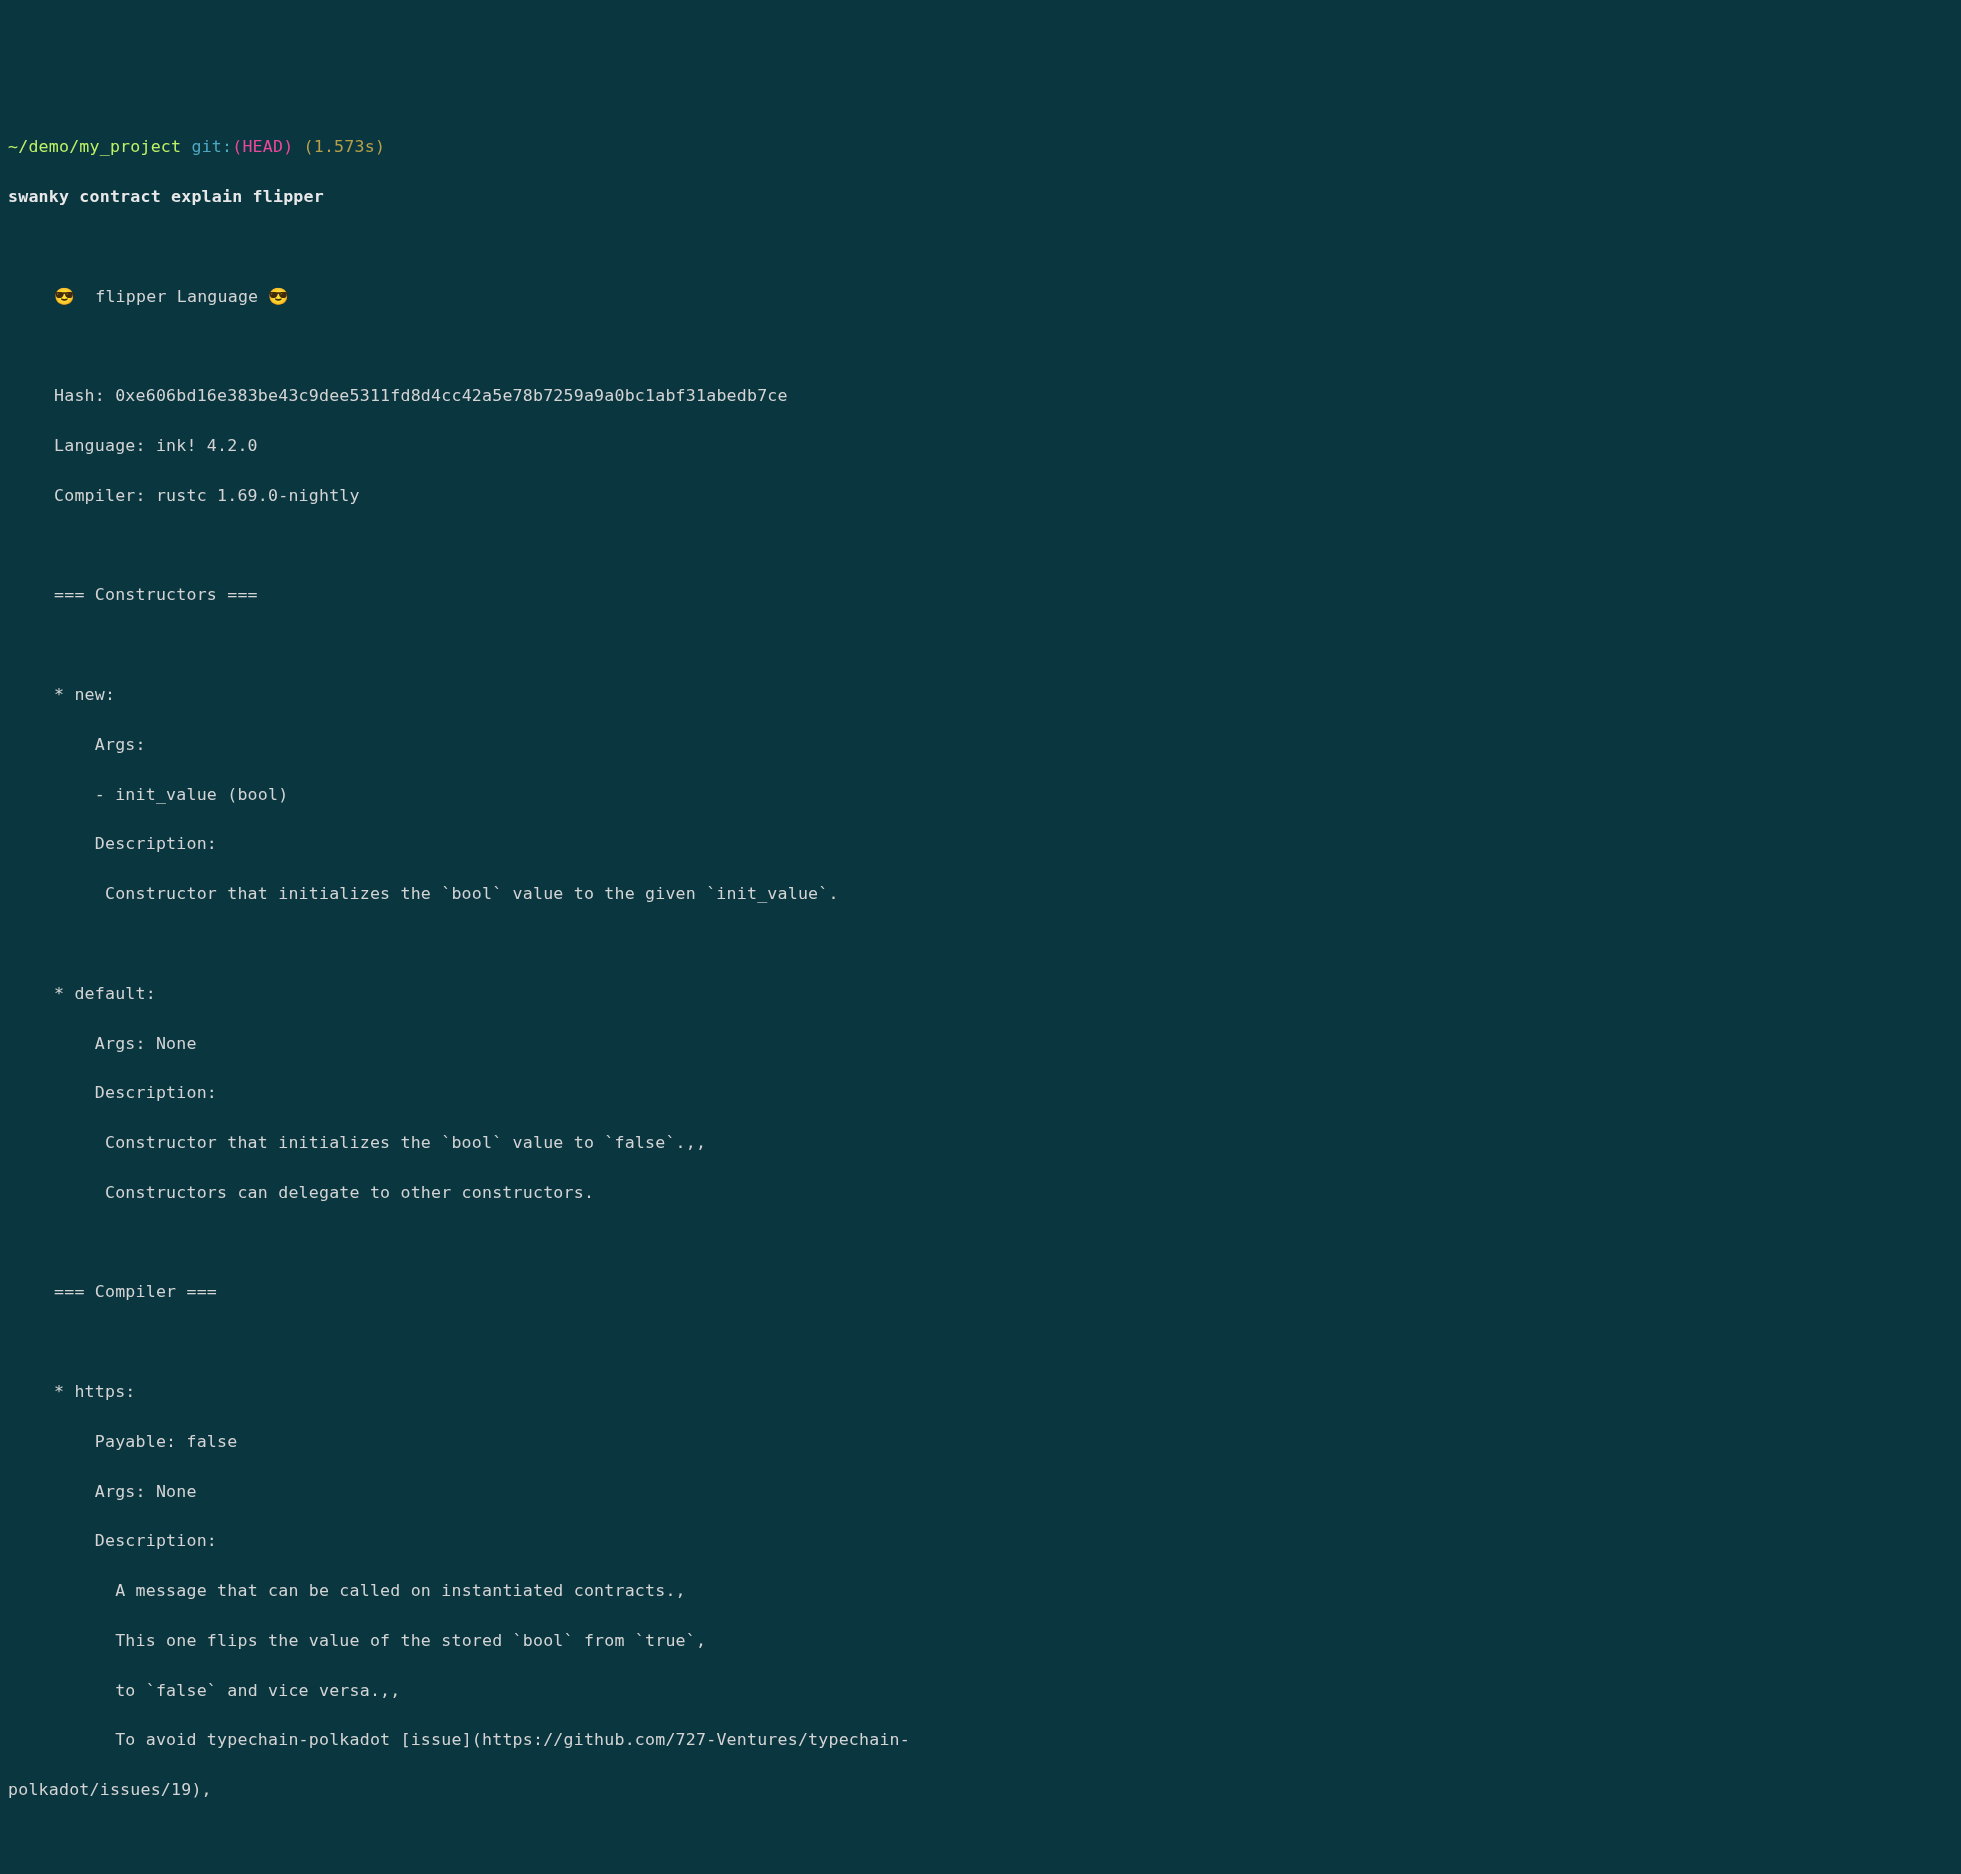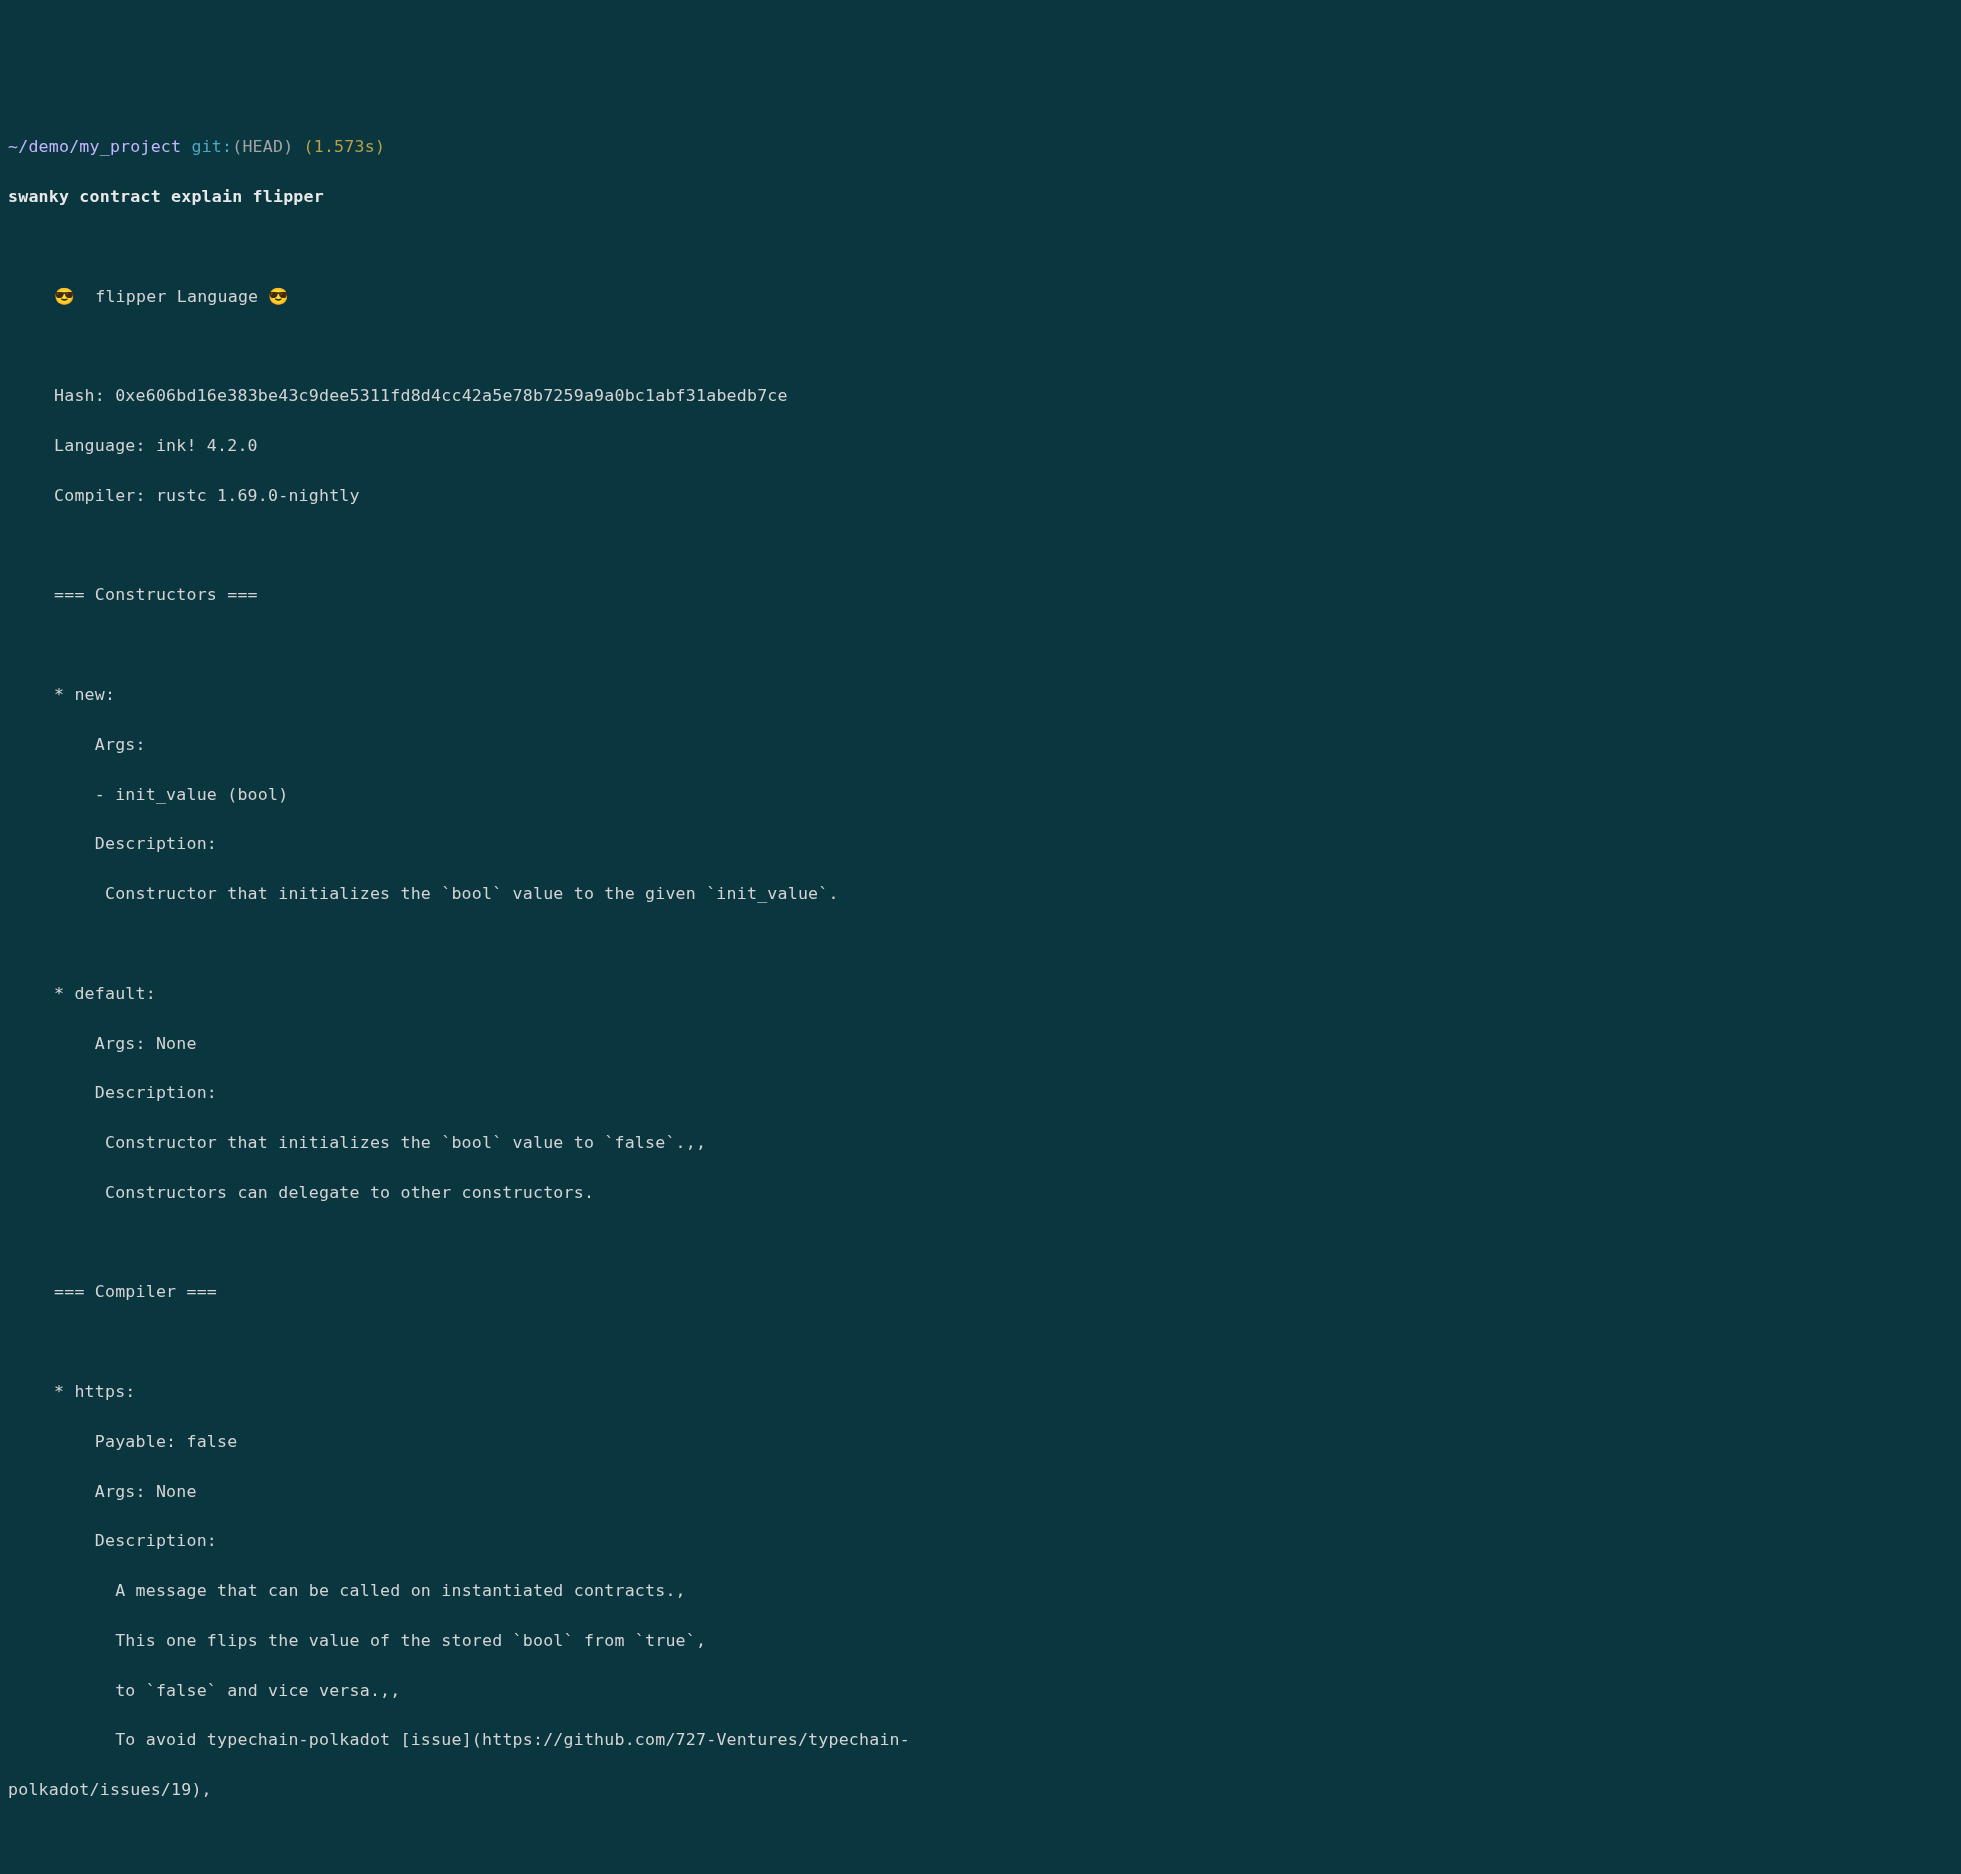--- a/index.html
+++ b/index.html
@@ -8,23 +8,23 @@
       color: #d4d4d4;
       font-family: 'Menlo', 'Monaco', 'Consolas', monospace;
       font-size: 16.6px;
       line-height: 1.5;
       padding: 11px 8px;
       white-space: pre-wrap;
       overflow-wrap: break-word;
       min-height: 100vh;
       letter-spacing: 0.2px;
     }
-    .prompt-path { color: #c4b5fd; text-align: center; }
+    .prompt-path { color: #bef264; text-align: center; }
     .git-label { color: #4fa8c2; margin-top: 36px; }
-    .git-branch { color: #a3a3a3; }
+    .git-branch { color: #ec4899; }
     .timing { color: #b8a04a; }
     .command { color: #e8e8e8; font-weight: bold; }
     .output { color: #d4d4d4; }
     .indent1 { padding-left: 46px; display: block; }
     .line { display: block; min-height: 1.5em; }
   </style>
 </head>
 <body>
 
 

